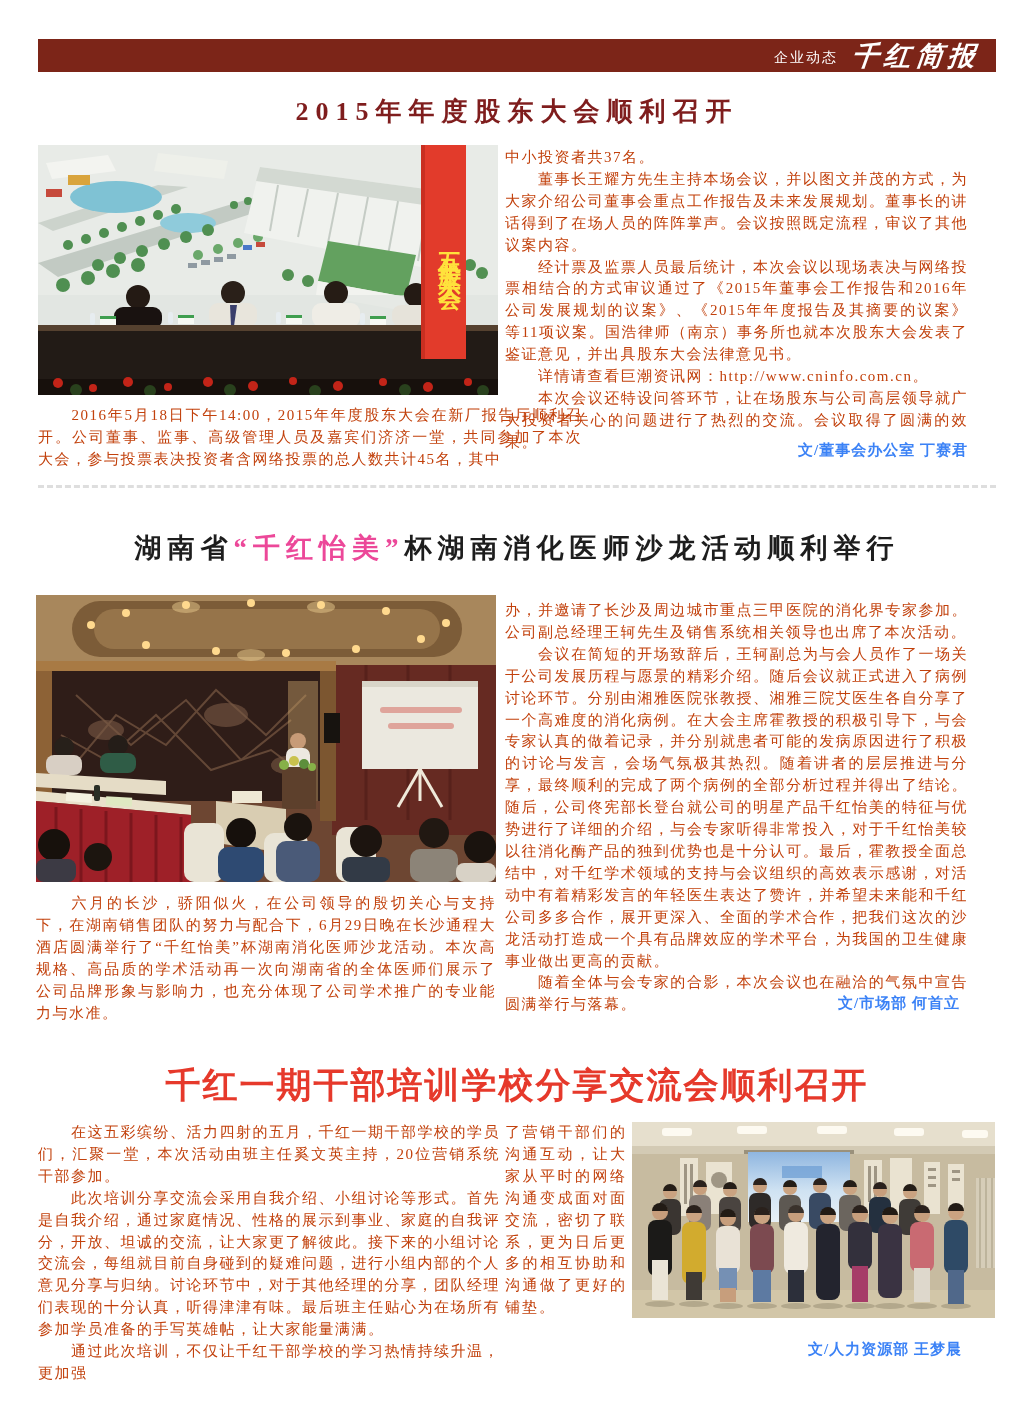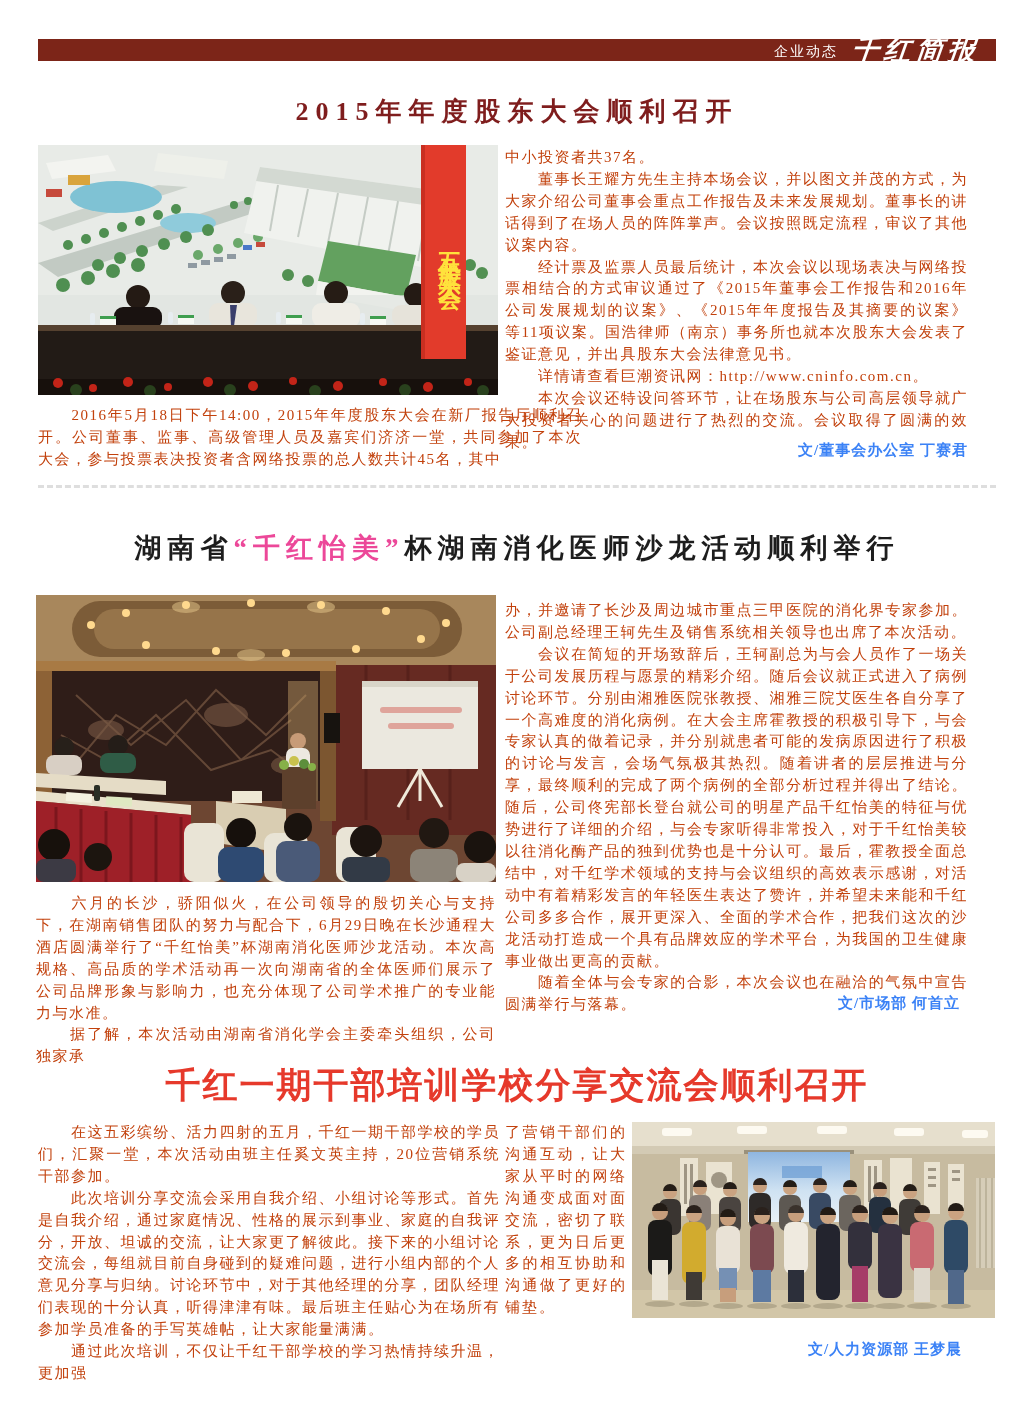--- a/index.html
+++ b/index.html
@@ -3,21 +3,21 @@
 <meta charset="utf-8">
 <style>
   html,body { margin:0; padding:0; background:#ffffff; }
   .page {
     position:relative; width:1034px; height:1403px; background:#ffffff;
     font-family:"Liberation Serif","DejaVu Serif",serif; color:#3c3c3c;
     overflow:hidden; margin:0 auto;
   }
   
   .masthead {
-    position:absolute; left:38px; top:39px; width:958px; height:22px;
+    position:absolute; left:38px; top:39px; width:958px; height:33px;
     background:#7c2518; display:flex; align-items:center; justify-content:flex-end;
     padding-right:16px; box-sizing:border-box; color:#ffffff;
   }
   .masthead .section {
     font-family:"Liberation Sans","DejaVu Sans",sans-serif;
     font-size:14px; letter-spacing:2px; margin-right:14px; margin-top:4px;
   }
   .masthead .brand {
     font-family:"DejaVu Serif","Liberation Serif",serif;
     font-size:27px; font-weight:bold; font-style:italic; letter-spacing:5px;
@@ -319,21 +319,20 @@
         <circle cx="330" cy="246" r="16" fill="#1c140f"></circle>
           <rect x="306" y="262" width="48" height="25" rx="8" fill="#323a46"></rect>
         <circle cx="398" cy="238" r="15" fill="#211812"></circle>
           <rect x="374" y="254" width="48" height="33" rx="10" fill="#8c8478"></rect>
         <circle cx="444" cy="252" r="16" fill="#1a130e"></circle>
           <rect x="420" y="268" width="40" height="19" rx="8" fill="#d8d2c6"></rect>
       </svg>
     </div>
     <div class="body-text">
       <p>　　六月的长沙，骄阳似火，在公司领导的殷切关心与支持下，在湖南销售团队的努力与配合下，6月29日晚在长沙通程大酒店圆满举行了“千红怡美”杯湖南消化医师沙龙活动。本次高规格、高品质的学术活动再一次向湖南省的全体医师们展示了公司品牌形象与影响力，也充分体现了公司学术推广的专业能力与水准。</p>
-      <p>　　据了解，本次活动由湖南省消化学会主委牵头组织，公司独家承</p>
     </div>
   </div>
 
   <div class="col-right2 body-text">
     <p>办，并邀请了长沙及周边城市重点三甲医院的消化界专家参加。公司副总经理王轲先生及销售系统相关领导也出席了本次活动。</p>
     <p>　　会议在简短的开场致辞后，王轲副总为与会人员作了一场关于公司发展历程与愿景的精彩介绍。随后会议就正式进入了病例讨论环节。分别由湘雅医院张教授、湘雅三院艾医生各自分享了一个高难度的消化病例。在大会主席霍教授的积极引导下，与会专家认真的做着记录，并分别就患者可能的发病原因进行了积极的讨论与发言，会场气氛极其热烈。随着讲者的层层推进与分享，最终顺利的完成了两个病例的全部分析过程并得出了结论。随后，公司佟宪部长登台就公司的明星产品千红怡美的特征与优势进行了详细的介绍，与会专家听得非常投入，对于千红怡美较以往消化酶产品的独到优势也是十分认可。最后，霍教授全面总结中，对千红学术领域的支持与会议组织的高效表示感谢，对活动中有着精彩发言的年轻医生表达了赞许，并希望未来能和千红公司多多合作，展开更深入、全面的学术合作，把我们这次的沙龙活动打造成一个具有品牌效应的学术平台，为我国的卫生健康事业做出更高的贡献。</p>
     <p>　　随着全体与会专家的合影，本次会议也在融洽的气氛中宣告圆满举行与落幕。</p>
   </div>
   <div class="byline byline2">文/市场部 何首立</div>
 

